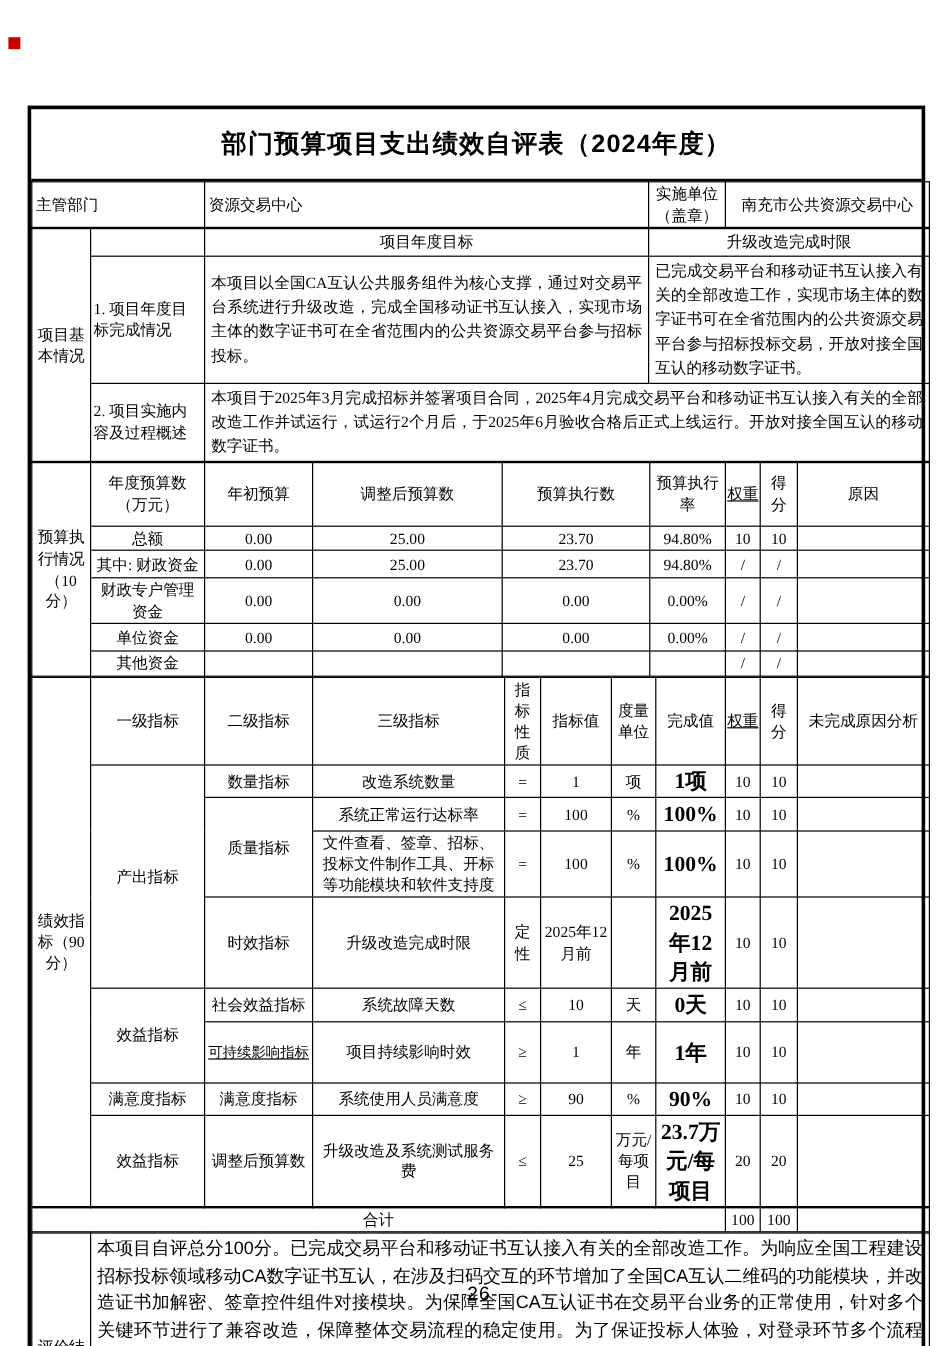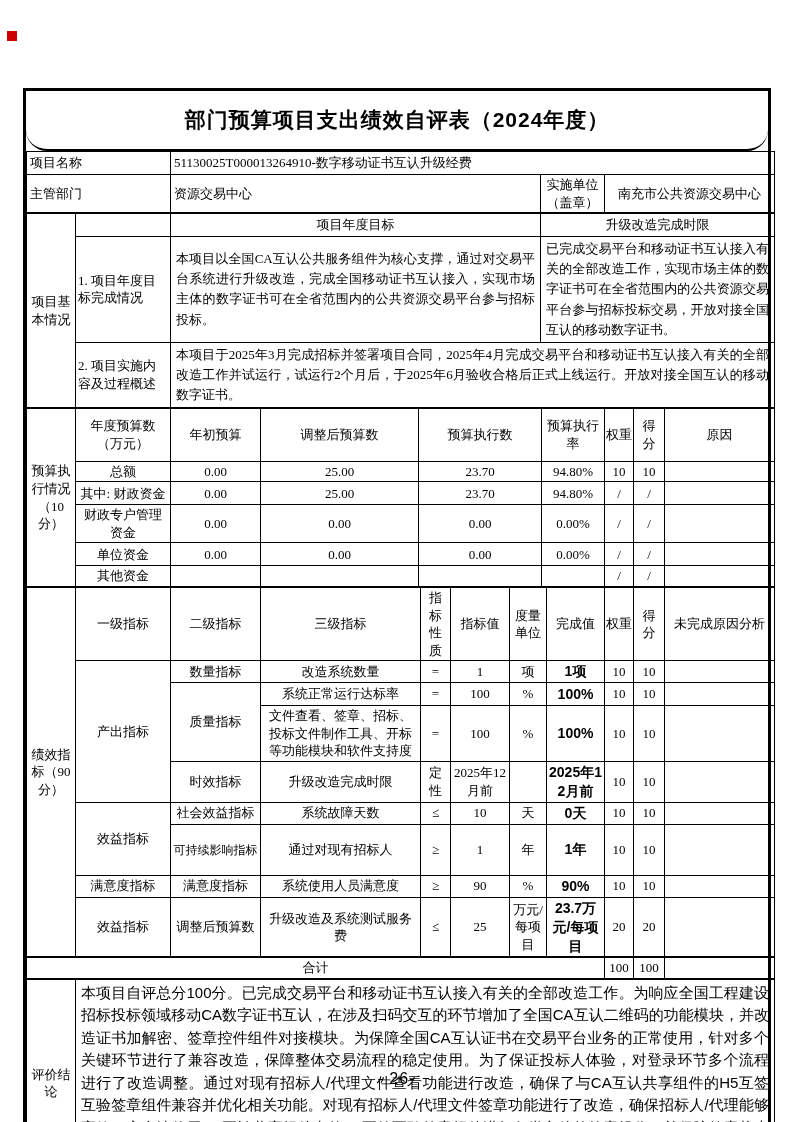--- a/index.html
+++ b/index.html
@@ -7,36 +7,36 @@
     width:793px;height:1122px;position:relative;background:#ffffff;color:#000;
     font-family:"Liberation Serif","DejaVu Serif",serif;
   }
   .red-mark{position:absolute;left:7px;top:31px;width:10px;height:10px;}
   .sheet{
     position:absolute;left:23px;top:88px;width:748px;
     border:3px solid #000;box-sizing:border-box;background:#fff;
   }
   .doc-title{
     border-bottom:2px solid #000;height:58px;display:flex;align-items:center;justify-content:center;
-    font-family:"Liberation Sans","DejaVu Sans",sans-serif;font-weight:bold;font-size:21px;letter-spacing:1px;border-radius:21px;
+    font-family:"Liberation Sans","DejaVu Sans",sans-serif;font-weight:bold;font-size:21px;letter-spacing:1px;
   }
   table{width:100%;border-collapse:collapse;table-layout:fixed;}
   td{
     border:1px solid #000;padding:1px 3px;font-size:13px;line-height:1.35;
     text-align:center;vertical-align:middle;word-break:break-all;overflow:hidden;
   }
   .left{text-align:left;}
   .just{text-align:justify;}
   .strip{padding:1px 2px;}
-  .actual{font-family:Liberation Sans, sans-serif;font-weight:bold;font-size:14px;}
+  .actual{font-family:Liberation Serif, serif;font-weight:bold;font-size:18px;}
   .concl{
     font-family:"Liberation Sans","DejaVu Sans",sans-serif;font-size:15px;line-height:1.5;
     text-align:justify;padding:2px 5px;vertical-align:top;
   }
-  .nowrap{white-space:nowrap;padding:17px 0;}
+  .nowrap{white-space:nowrap;padding:17px 0;text-decoration:underline;}
   .thick-top td{border-top:2px solid #000;}
   .goaltxt{padding:2px 5px;line-height:1.55;}
   .page-num{
     position:absolute;left:0;right:0;top:1070px;text-align:center;
     font-family:"Liberation Sans","DejaVu Sans",sans-serif;font-size:16px;letter-spacing:1px;
   }
 </style>
 </head>
 <body>
 
@@ -47,24 +47,20 @@
   <div class="doc-title">部门预算项目支出绩效自评表（2024年度）</div>
 
   <table>
     <colgroup>
         <col style="width:144px">
         <col style="width:370px">
         <col style="width:64px">
         <col style="width:170px">
       </colgroup>
     <tbody>
-        <tr style="height:23px">
-      <td class="left">项目名称</td>
-      <td class="left" colspan="3">51130025T000013264910-数字移动证书互认升级经费</td>
-    </tr>
     <tr style="height:29px">
       <td class="left">主管部门</td>
       <td class="left">资源交易中心</td>
       <td class="strip">实施单位（盖章）</td>
       <td>南充市公共资源交易中心</td>
     </tr>
   </tbody>
     </table>
 
   <table>
@@ -249,21 +245,21 @@
       <td>≤</td>
       <td>10</td>
       <td>天</td>
       <td class="actual">0天</td>
       <td>10</td>
       <td>10</td>
       <td></td>
     </tr>
     <tr style="height:23px">
       <td class="nowrap" style="font-size:12px">可持续影响指标</td>
-      <td>通过对现有招标人</td>
+      <td>项目持续影响时效</td>
       <td>≥</td>
       <td>1</td>
       <td>年</td>
       <td class="actual">1年</td>
       <td>10</td>
       <td>10</td>
       <td></td>
     </tr>
     <tr style="height:22px">
       <td>满意度指标</td>

